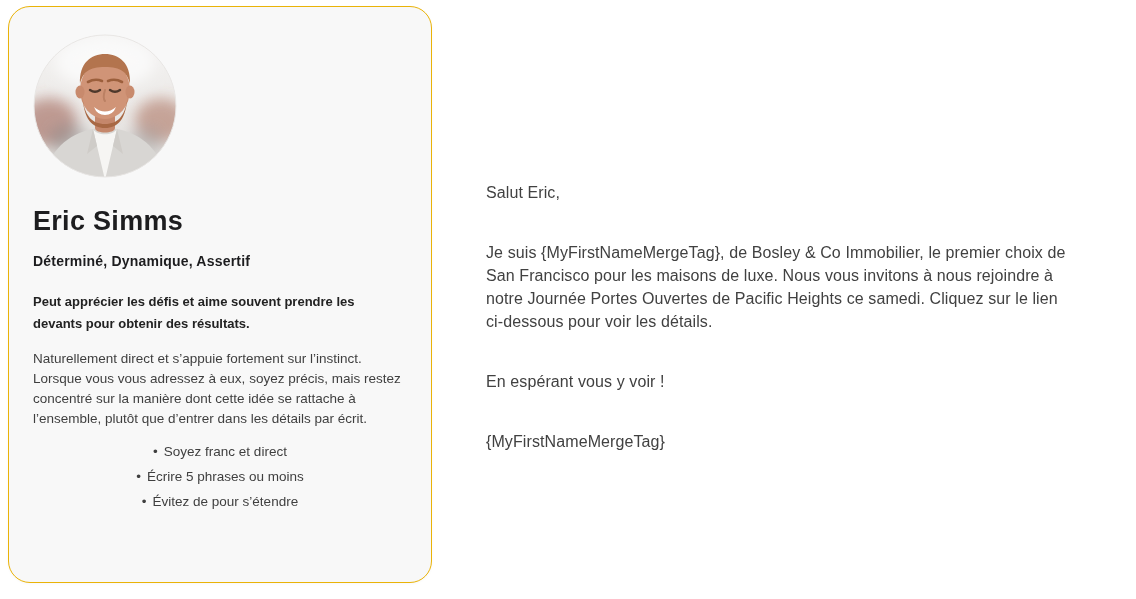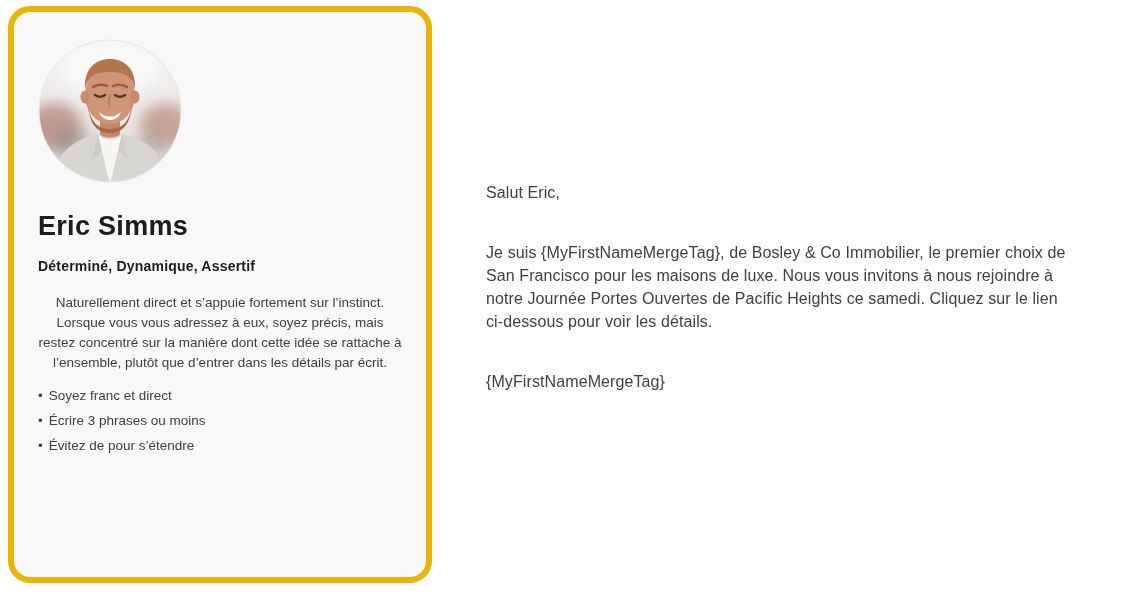--- a/index.html
+++ b/index.html
@@ -18,21 +18,21 @@
 
   
   .profile-card {
     position: absolute;
     left: 8px;
     top: 6px;
     width: 424px;
     height: 577px;
     box-sizing: border-box;
     background: #f8f8f8;
-    border: 6px solid #eab308;
+    border: 1px solid #eab308;
     border-radius: 22px;
     padding: 27px 24px;
     box-shadow: 0 1px 3px rgba(0,0,0,0.03);
   }
   .avatar {
     width: 144px;
     height: 144px;
     border-radius: 50%;
     overflow: hidden;
   }
@@ -58,32 +58,32 @@
     line-height: 22px;
     font-weight: 700;
     color: #222222;
   }
   .profile-desc {
     margin: 14px 0 0;
     font-size: 13.5px;
     line-height: 20px;
     font-weight: 400;
     color: #3f3f3f;
-    text-align: center;
   }
   .tips {
     list-style: none;
     margin: 13px 0 0;
     padding: 0;
   }
   .tips li {
     font-size: 13.5px;
     line-height: 19px;
     color: #3f3f3f;
     margin: 0 0 6px;
+    text-align: center;
   }
   .tips .bullet {
     margin-right: 6px;
   }
 
   
   .email-preview {
     position: absolute;
     left: 470px;
     top: 181px;
@@ -149,35 +149,37 @@
           <path d="M61 73 q11 9 22 0 q-3 8 -11 8 q-8 0 -11 -8 Z" fill="#ffffff"></path>
         </g>
         <circle cx="72" cy="72" r="71" fill="none" stroke="#e8e6e4" stroke-width="1"></circle>
       </svg>
     </div>
 
     <h1 class="profile-name">Eric Simms</h1>
 
     <h2 class="profile-traits">Déterminé, Dynamique, Assertif</h2>
 
+    <p class="profile-summary">Peut apprécier les défis et aime souvent prendre les devants pour obtenir des résultats.</p>
 
     <p class="profile-desc">Naturellement direct et s’appuie fortement sur l’instinct. Lorsque vous vous adressez à eux, soyez précis, mais restez concentré sur la manière dont cette idée se rattache à l’ensemble, plutôt que d’entrer dans les détails par écrit.</p>
 
     <ul class="tips">
       <li>
         <span class="bullet">•</span><span>Soyez franc et direct</span>
       </li>
       <li>
-        <span class="bullet">•</span><span>Écrire 3 phrases ou moins</span>
+        <span class="bullet">•</span><span>Écrire 5 phrases ou moins</span>
       </li>
       <li>
         <span class="bullet">•</span><span>Évitez de pour s’étendre</span>
       </li>
     </ul>
   </div>
 
   <div class="email-preview">
     <p>Salut Eric,</p>
     <p>Je suis {MyFirstNameMergeTag}, de Bosley &amp; Co Immobilier, le premier choix de San Francisco pour les maisons de luxe. Nous vous invitons à nous rejoindre à notre Journée Portes Ouvertes de Pacific Heights ce samedi. Cliquez sur le lien ci-dessous pour voir les détails.</p>
+    <p>En espérant vous y voir !</p>
     <p>{MyFirstNameMergeTag}</p>
   </div>
 
 </div>
 
 </body></html>

